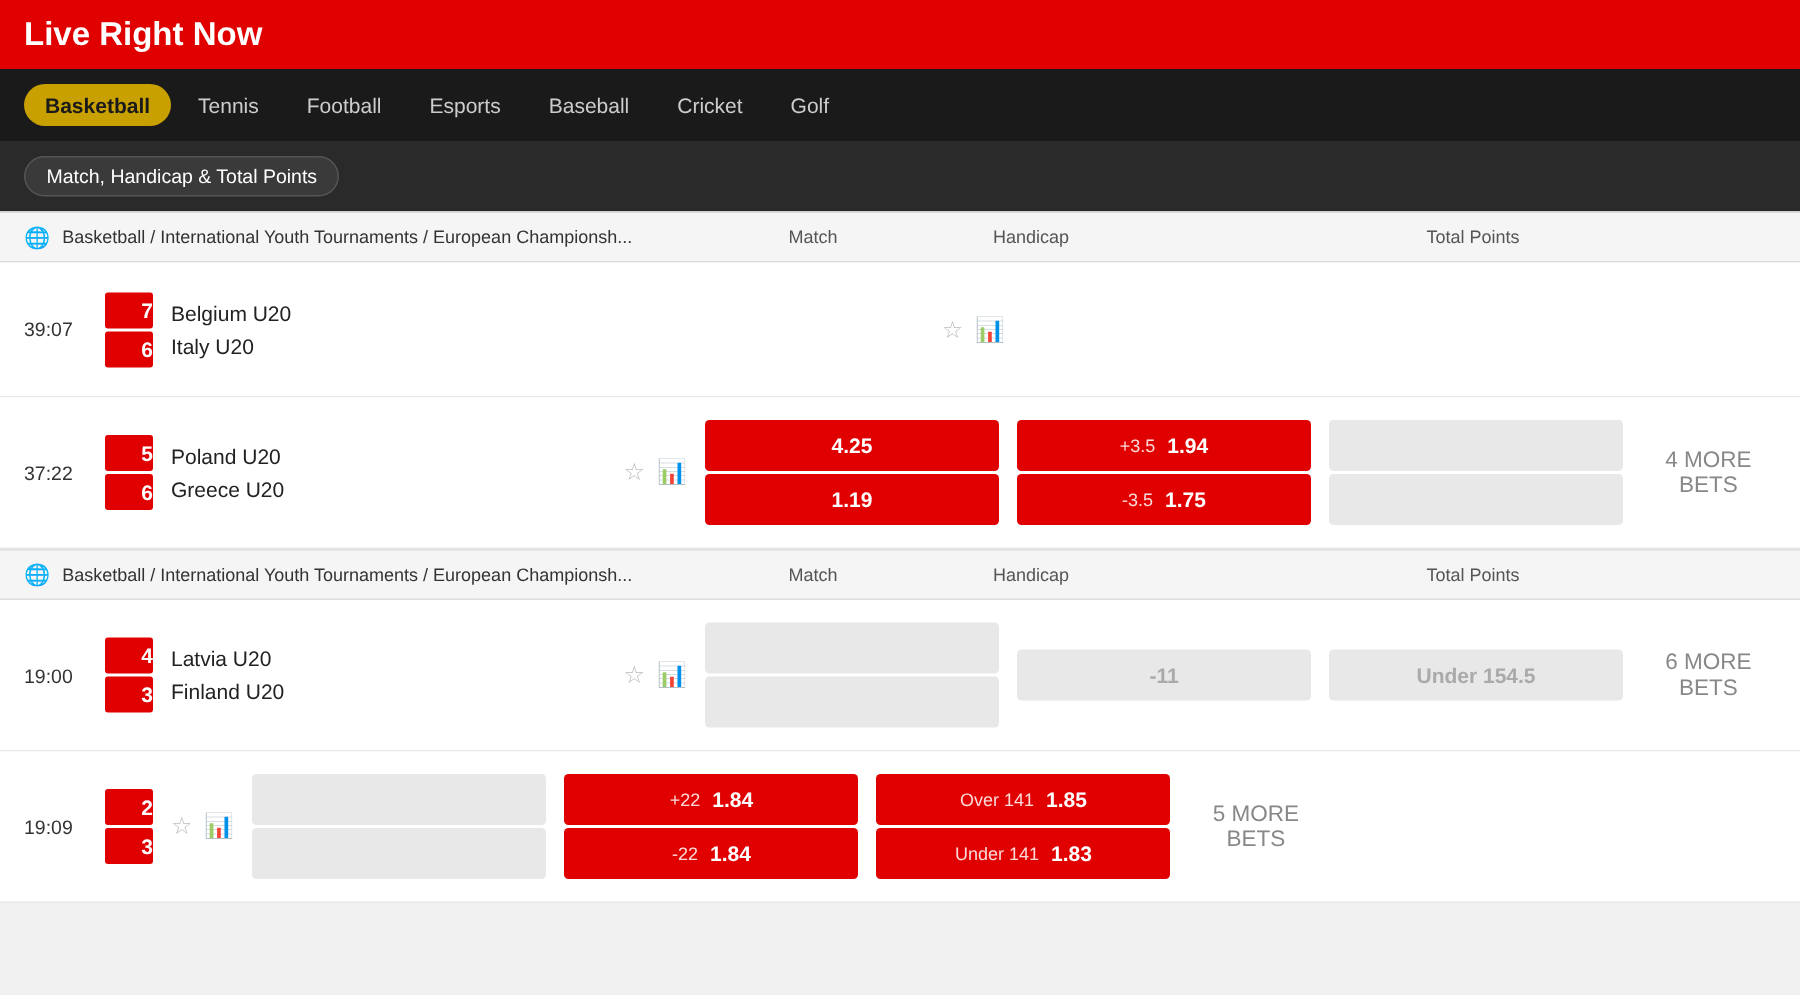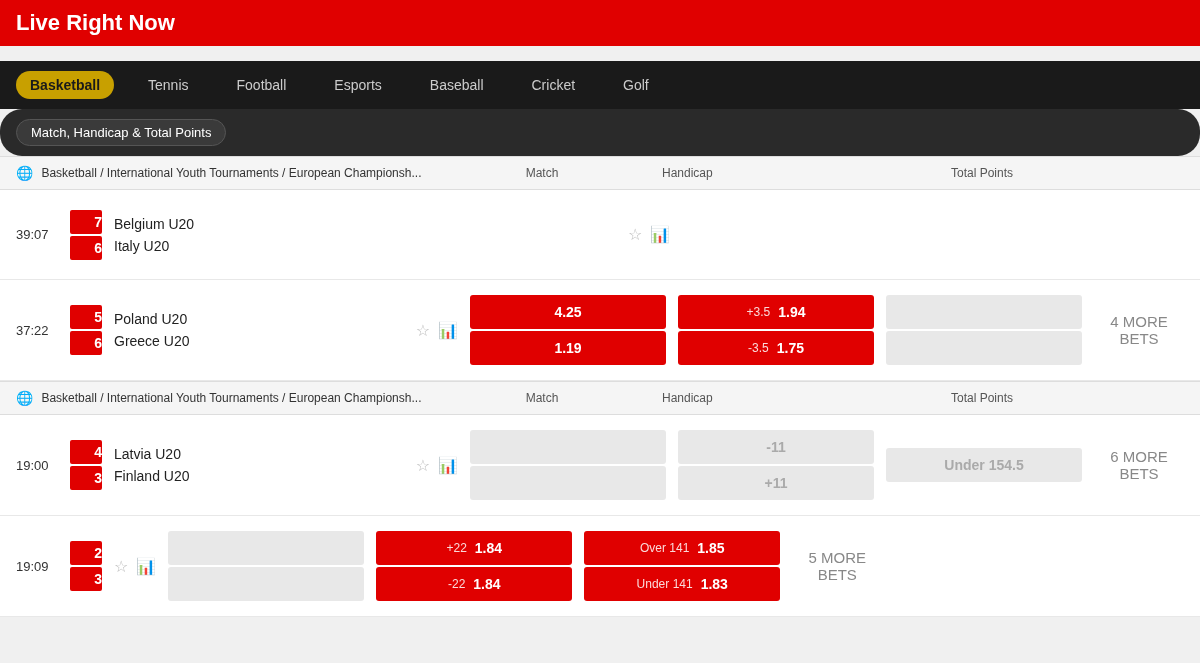--- a/index.html
+++ b/index.html
@@ -15,43 +15,41 @@
       font-size: 22px;
       font-weight: bold;
     }
 
     
     .sport-tabs {
       background: #1a1a1a;
       padding: 10px 16px;
       display: flex;
       align-items: center;
-      gap: 20px;
-      margin-top: 15px;
+      gap: 4px;
     }
     .sport-tab {
       color: #ccc;
       font-size: 14px;
       padding: 6px 14px;
       border-radius: 20px;
       cursor: pointer;
       border: none;
       background: transparent;
     }
     .sport-tab.active {
       background: #c8a000;
       color: #1a1a1a;
       font-weight: bold;
     }
 
     
     .filter-bar {
       background: #2a2a2a;
       padding: 10px 16px;
-      border-radius: 22px;
     }
     .filter-pill {
       background: #3a3a3a;
       color: #fff;
       border: 1px solid #555;
       border-radius: 20px;
       padding: 5px 14px;
       font-size: 13px;
       cursor: pointer;
     }
@@ -304,21 +302,20 @@
       <span class="icon-chart">📊</span>
     </div>
       <div class="odds-area">
         <div class="odds-group">
           <button class="odds-btn locked-light"></button>
           <button class="odds-btn locked-light"></button>
         </div>
         <div style="width: 4px;"></div>
         <div class="odds-group">
           <button class="odds-btn locked-light">-11</button>
-          <button class="odds-btn locked-light">+11</button>
         </div>
         <div style="width: 4px;"></div>
         <div class="odds-group">
           <button class="odds-btn locked-light">Under 154.5</button>
         </div>
       </div>
       <div class="more-bets">6 MORE BETS</div>
     </div>
     <div class="match-row">
       <span class="match-time">19:09</span>

